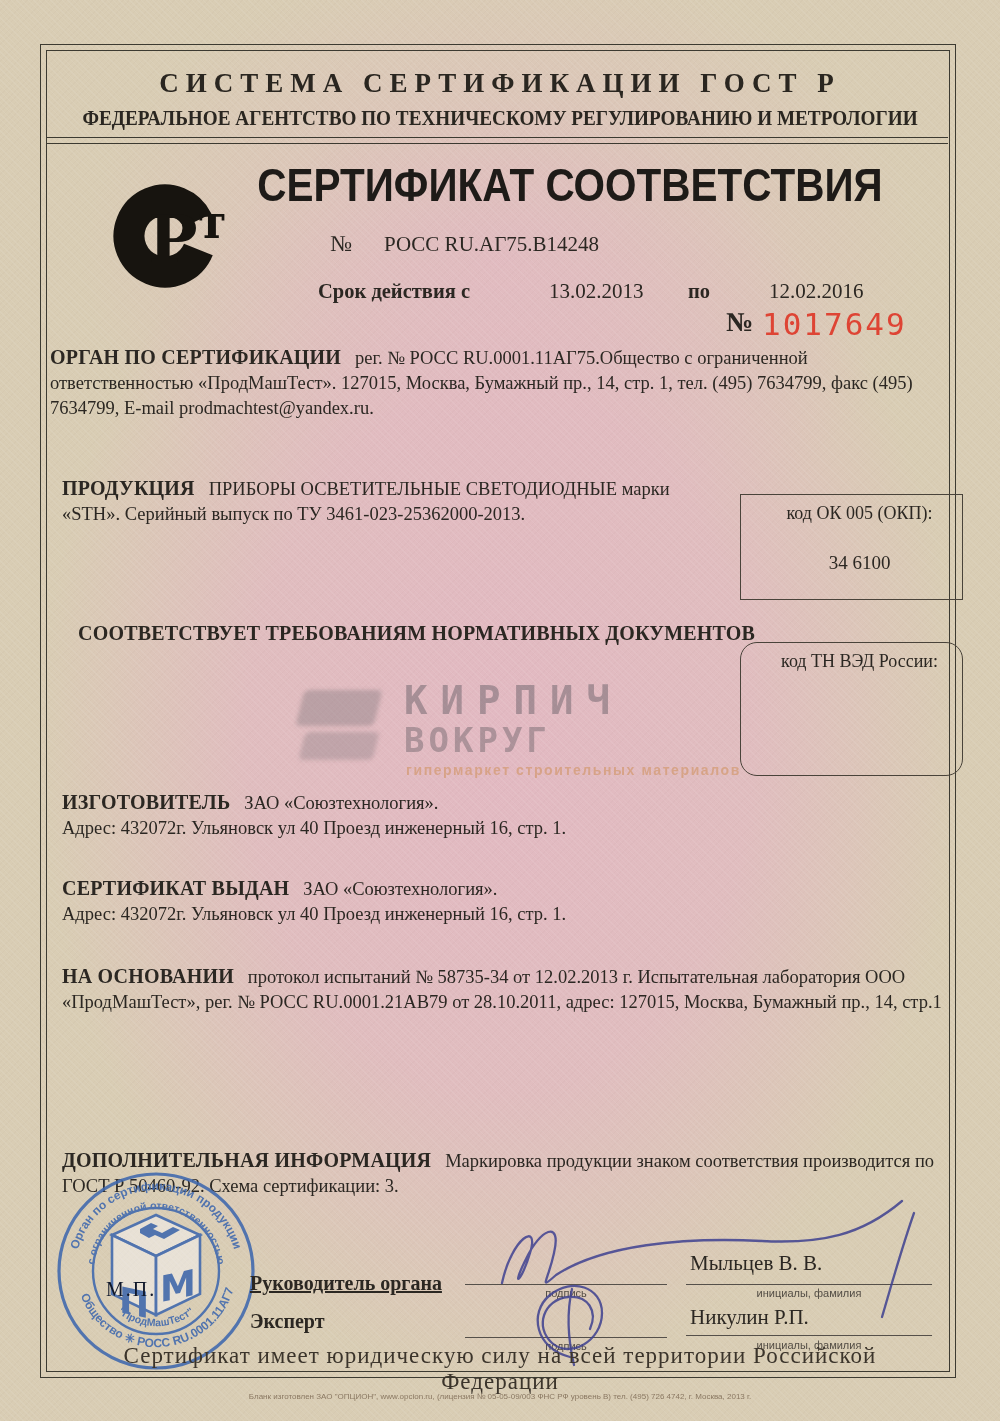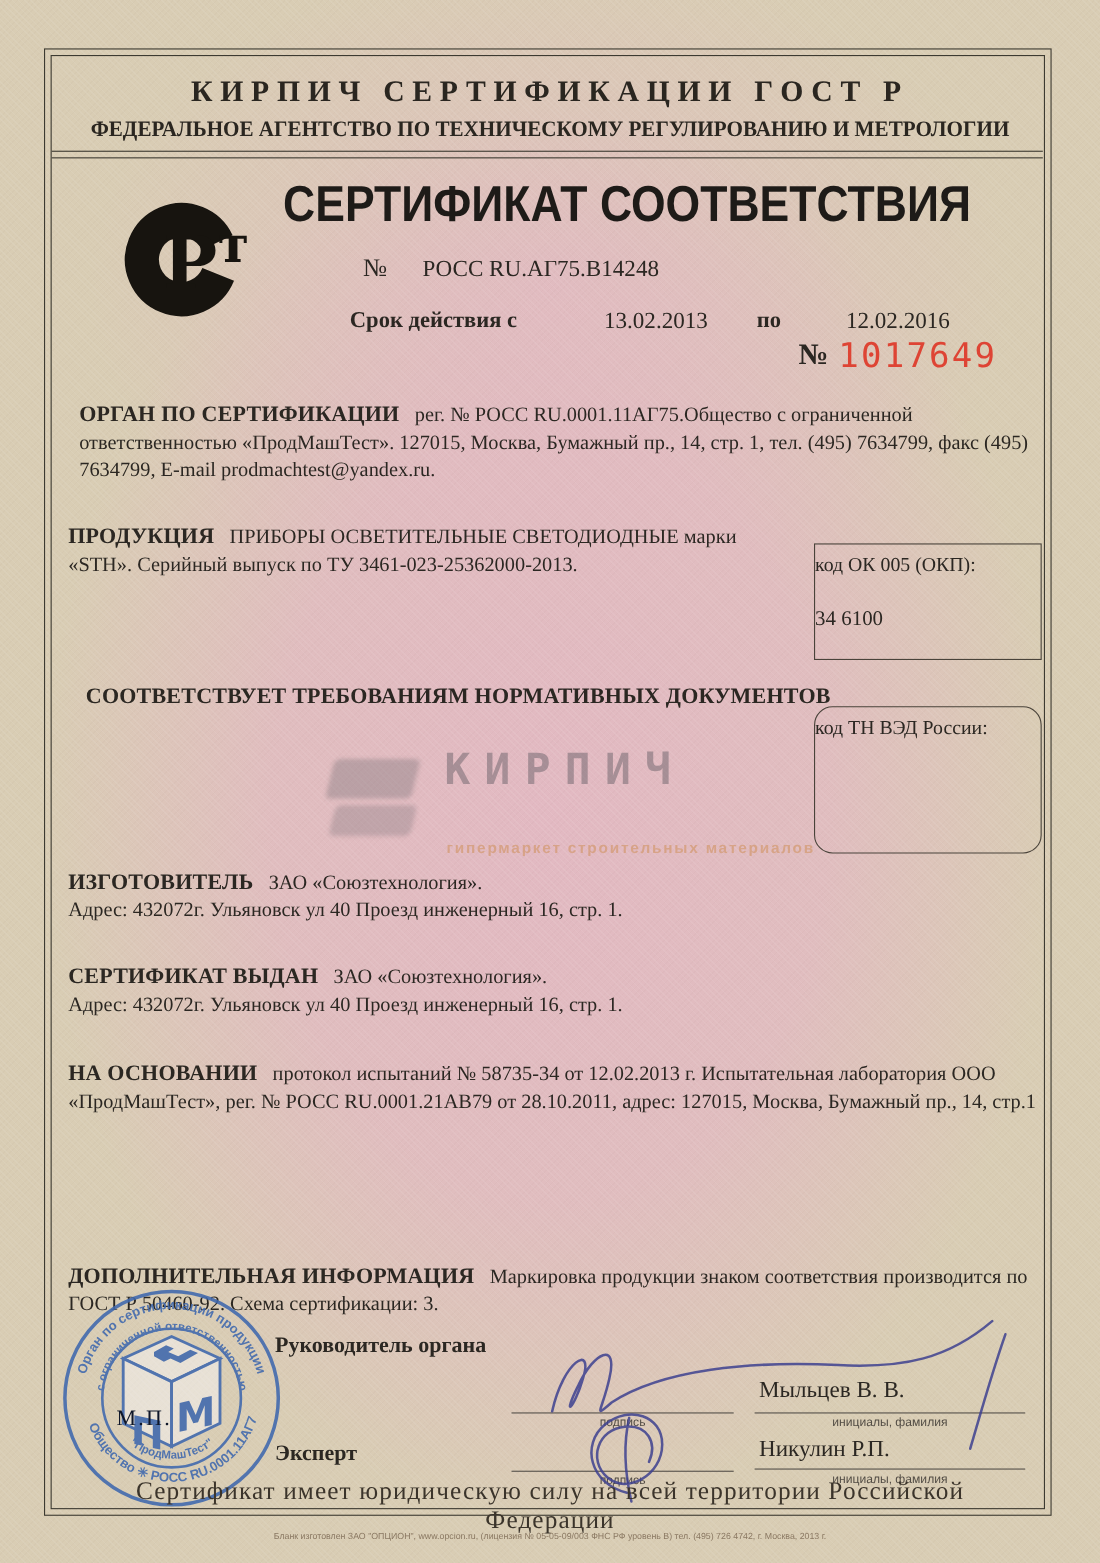--- a/index.html
+++ b/index.html
@@ -23,21 +23,21 @@
   .hline{height:0;border-top:1.5px solid #3c3a31;left:47px;width:901px;}
   
   .hdr1{left:60px;width:880px;top:68px;text-align:center;font-weight:bold;font-size:27px;letter-spacing:7px;color:#2a2620;}
   .hdr2{left:56px;width:888px;top:107px;text-align:center;font-weight:bold;font-size:20px;letter-spacing:0px;transform:scaleX(0.96);transform-origin:center;color:#2a2620;}
   .title{left:190px;width:760px;top:158px;text-align:center;font-family:"Liberation Sans",sans-serif;font-weight:bold;font-size:46px;letter-spacing:0px;transform:scaleX(.88);transform-origin:center;color:#1e1b18;}
   .numrow{font-size:21px;}
   .red-num{font-family:"DejaVu Sans Mono",monospace;font-size:31px;letter-spacing:2px;color:#de4434;}
   .bold{font-weight:bold;}
   .sec{font-size:18.5px;line-height:25px;color:#2b2722;}
   .sec .label{font-weight:bold;font-size:20px;letter-spacing:.2px;}
-  .box{border:1.5px solid #49433a;text-align:left;font-size:18px;}
+  .box{border:1.5px solid #49433a;text-align:center;font-size:18px;padding-left:16px;}
   .box .bl{margin-top:8px;}
   .box .bv{font-size:19px;}
   .cap{font-family:"Liberation Sans",sans-serif;font-size:11px;color:#534d45;text-align:center;}
   .sigline{height:0;border-top:1.5px solid #55504a;}
   .role{font-weight:bold;font-size:20px;}
   .signame{font-size:21px;}
   .legal{left:70px;width:860px;top:1343px;text-align:center;font-size:23px;letter-spacing:1px;color:#3b342b;}
   .fineprint{left:100px;width:800px;top:1392px;text-align:center;font-family:"Liberation Sans",sans-serif;font-size:8px;color:#8a7862;}
   
   .wm{left:300px;top:678px;width:480px;height:100px;filter:blur(.4px);}
@@ -50,30 +50,31 @@
 </style>
 </head>
 <body>
 
 <div class="texture"></div>
 
 <div class="abs wm">
   <div class="b1"></div>
   <div class="b2"></div>
   <div class="l1">КИРПИЧ</div>
+  <div class="l2">ВОКРУГ</div>
   <div class="sub">гипермаркет строительных материалов</div>
 </div>
 
 <div class="abs frame">
   <div class="frame-inner"></div>
 </div>
 <div class="abs hline" style="top:137px;"></div>
 <div class="abs hline" style="top:143px;"></div>
 
-<div class="abs hdr1">КИРПИЧ СЕРТИФИКАЦИИ ГОСТ Р</div>
+<div class="abs hdr1">СИСТЕМА СЕРТИФИКАЦИИ ГОСТ Р</div>
 <div class="abs hdr2">ФЕДЕРАЛЬНОЕ АГЕНТСТВО ПО ТЕХНИЧЕСКОМУ РЕГУЛИРОВАНИЮ И МЕТРОЛОГИИ</div>
 
 <div class="abs title">СЕРТИФИКАТ СООТВЕТСТВИЯ</div>
 
 <div class="abs" style="left:110px;top:180px;">
   <svg width="128" height="112" viewBox="0 0 128 112">
     <circle cx="55" cy="56" r="36" fill="none" stroke="#17140f" stroke-width="31" stroke-dasharray="196 31" transform="rotate(22 55 56)"></circle>
     <text x="38" y="82" font-family="DejaVu Serif, serif" font-weight="bold" font-size="66" fill="#17140f">Р</text>
     <text x="88" y="58" font-family="DejaVu Serif, serif" font-weight="bold" font-size="46" fill="#17140f">т</text>
   </svg>
@@ -83,21 +84,21 @@
 <div class="abs numrow" style="left:384px;top:232px;">РОСС RU.АГ75.В14248</div>
 
 <div class="abs numrow bold" style="left:318px;top:280px;font-size:20.5px;">Срок действия с</div>
 <div class="abs numrow" style="left:549px;top:279px;">13.02.2013</div>
 <div class="abs numrow bold" style="left:688px;top:280px;font-size:20.5px;">по</div>
 <div class="abs numrow" style="left:769px;top:279px;">12.02.2016</div>
 
 <div class="abs bold" style="left:726px;top:307px;font-size:27px;">№</div>
 <div class="abs red-num" style="left:762px;top:306px;">1017649</div>
 
-<div class="abs sec" style="left:72px;top:345px;width:888px;margin-top:20px;">
+<div class="abs sec" style="left:50px;top:345px;width:888px;">
   <span class="label">ОРГАН ПО СЕРТИФИКАЦИИ</span>&nbsp;&nbsp;
   <span>рег. № РОСС RU.0001.11АГ75.Общество с ограниченной ответственностью «ПродМашТест». 127015, Москва, Бумажный пр., 14, стр. 1, тел. (495) 7634799, факс (495) 7634799, E-mail prodmachtest@yandex.ru.</span>
 </div>
 
 <div class="abs sec" style="left:62px;top:476px;width:650px;">
   <span class="label">ПРОДУКЦИЯ</span>&nbsp;&nbsp;
   <span>ПРИБОРЫ ОСВЕТИТЕЛЬНЫЕ СВЕТОДИОДНЫЕ марки «STH». Серийный выпуск по ТУ 3461-023-25362000-2013.</span>
 </div>
 
 <div class="abs box" style="left:740px;top:494px;width:205px;height:104px;">
@@ -158,21 +159,21 @@
       <polygon points="64,69 108,90 108,149 64,128" fill="rgba(248,246,250,.55)" stroke="#3f68ae" stroke-width="2.6"></polygon>
       <polygon points="152,69 108,90 108,149 152,128" fill="rgba(248,246,250,.55)" stroke="#3f68ae" stroke-width="2.6"></polygon>
       <path d="M92,63 l11,-6 7,3 -5,3 9,4 11,-6 7,3 -16,9 -9,-4 -6,3 -9,-5 z" fill="#3f68ae"></path>
       <text x="86" y="131" text-anchor="middle" transform="skewY(12)" font-family="DejaVu Sans, sans-serif" font-weight="bold" font-size="36" fill="#3f68ae">П</text>
       <text x="130" y="160" text-anchor="middle" transform="skewY(-12)" font-family="DejaVu Sans, sans-serif" font-weight="bold" font-size="36" fill="#3f68ae">М</text>
     </g>
   </svg>
 </div>
 <div class="abs mp">М.П.</div>
 
-<div class="abs role" style="left:250px;top:1212px;">Руководитель органа</div>
+<div class="abs role" style="left:250px;top:1272px;text-decoration:underline;">Руководитель органа</div>
 <div class="abs sigline" style="left:465px;top:1284px;width:202px;"></div>
 <div class="abs cap" style="left:465px;top:1287px;width:202px;">подпись</div>
 <div class="abs signame" style="left:690px;top:1251px;">Мыльцев В. В.</div>
 <div class="abs sigline" style="left:686px;top:1284px;width:246px;"></div>
 <div class="abs cap" style="left:686px;top:1287px;width:246px;">инициалы, фамилия</div>
 
 <div class="abs role" style="left:250px;top:1310px;">Эксперт</div>
 <div class="abs sigline" style="left:465px;top:1337px;width:202px;"></div>
 <div class="abs cap" style="left:465px;top:1340px;width:202px;">подпись</div>
 <div class="abs signame" style="left:690px;top:1305px;">Никулин Р.П.</div>

